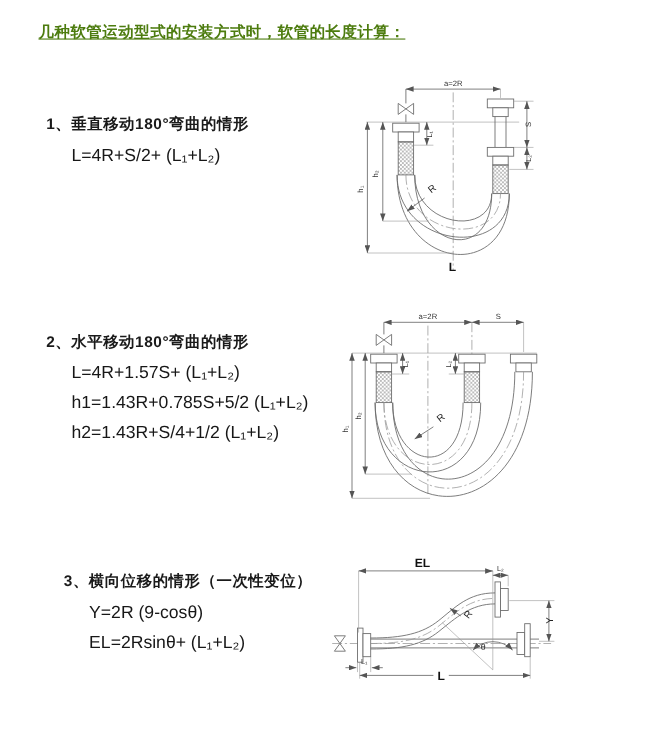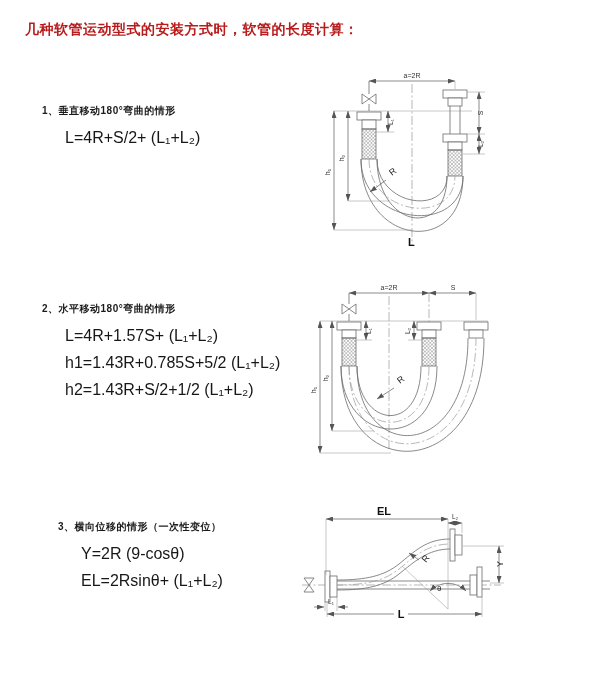--- a/index.html
+++ b/index.html
@@ -1,24 +1,24 @@
 <!DOCTYPE html>
 <html><head>
 <meta charset="utf-8">
 <style>
   html,body{margin:0;padding:0;background:#fff;}
   .page{position:relative;width:600px;height:675px;background:#fff;overflow:hidden;
         font-family:"Liberation Sans","DejaVu Sans",sans-serif;}
-  .title{position:absolute;left:25px;top:21px;font-size:14px;font-weight:700;
-         color:#b91c1c;letter-spacing:.5px;white-space:nowrap;}
+  .title{position:absolute;left:35px;top:21px;font-size:14px;font-weight:700;
+         color:#4d7c0f;letter-spacing:.5px;white-space:nowrap;text-decoration:underline;}
   .sec{position:absolute;width:280px;color:#1a1a1a;}
   .sec1{left:42px;top:104px;}
   .sec2{left:42px;top:302px;}
   .sec3{left:58px;top:520px;}
-  .sec-heading{font-size:10px;font-weight:700;margin:0 0 11px 0;letter-spacing:.5px;white-space:nowrap;}
+  .sec-heading{font-size:14px;font-weight:700;margin:0 0 11px 0;letter-spacing:.5px;white-space:nowrap;}
   .formula{font-size:16px;margin:0 0 9px 23px;white-space:nowrap;color:#171717;}
   svg.diag{position:absolute;overflow:visible;}
   .d1{left:312px;top:66px;}
   .d2{left:306px;top:278px;}
   .d3{left:296px;top:487px;}
   .ln{stroke:#6b6b6b;stroke-width:.8;fill:none;}
   .thin{stroke:#9a9a9a;stroke-width:.55;fill:none;}
   .dim{stroke:#5a5a5a;stroke-width:.7;fill:none;}
   .cl{stroke:#9a9a9a;stroke-width:.7;fill:none;stroke-dasharray:9 2.5 2 2.5;}
   .fit{fill:#fff;stroke:#6b6b6b;stroke-width:.8;}
@@ -39,21 +39,21 @@
 
   <section class="sec sec1">
     <div class="sec-heading">1、垂直移动180°弯曲的情形</div>
     <div class="formula">L=4R+S/2+ (L₁+L₂)</div>
   </section>
 
   <section class="sec sec2">
     <div class="sec-heading">2、水平移动180°弯曲的情形</div>
     <div class="formula">L=4R+1.57S+ (L₁+L₂)</div>
     <div class="formula">h1=1.43R+0.785S+5/2 (L₁+L₂)</div>
-    <div class="formula">h2=1.43R+S/2+1/2 (L₁+L₂)</div>
+    <div class="formula">h2=1.43R+S/4+1/2 (L₁+L₂)</div>
   </section>
 
   <section class="sec sec3">
     <div class="sec-heading">3、横向位移的情形（一次性变位）</div>
     <div class="formula">Y=2R (9-cosθ)</div>
     <div class="formula">EL=2Rsinθ+ (L₁+L₂)</div>
   </section>
 
   <svg class="diag d1" width="270" height="192" viewBox="0 0 270 192">
     <defs>

